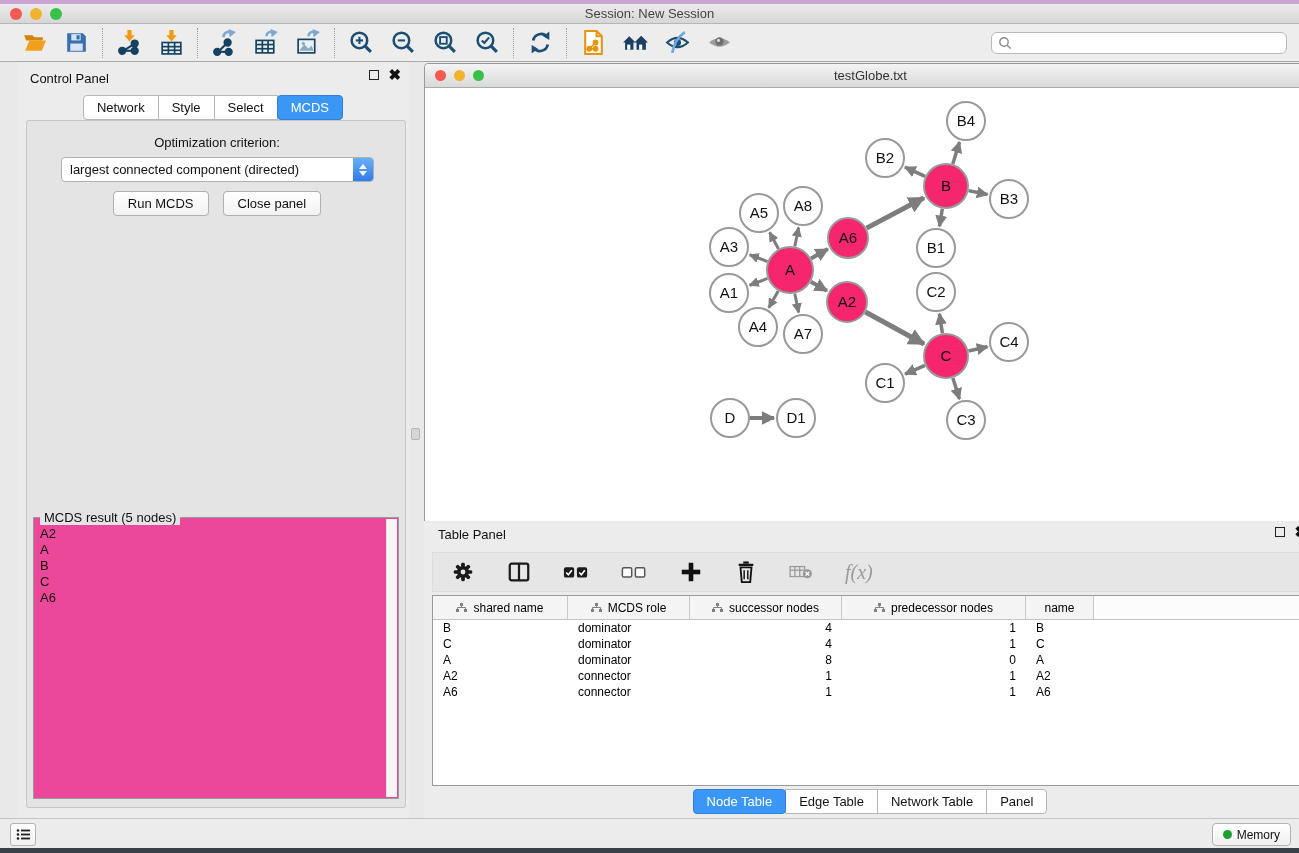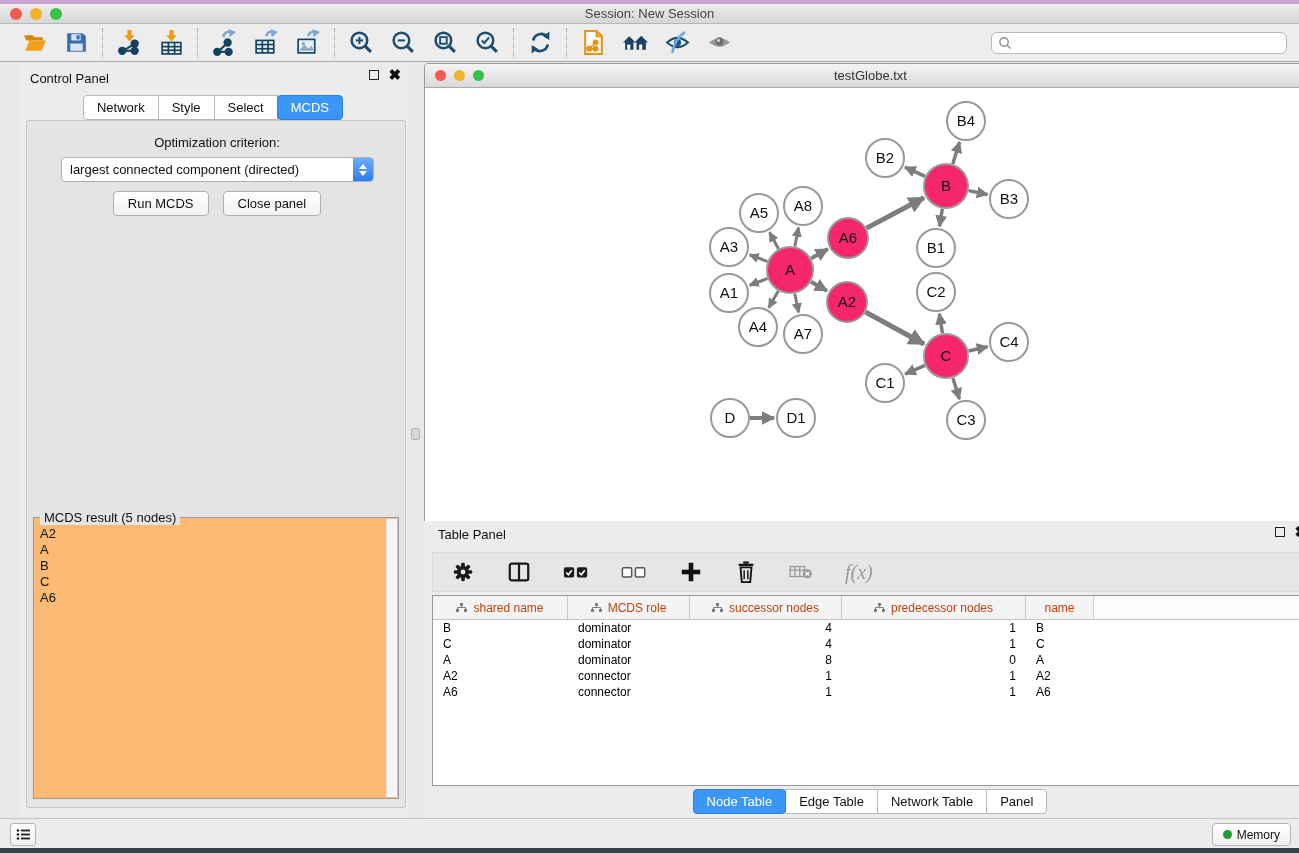--- a/index.html
+++ b/index.html
@@ -48,21 +48,21 @@
   #criterion-select { left:34px; top:36px; width:313px; height:25px; background:#fff;
     border:1px solid #b0b0b0; border-radius:4px; display:flex; align-items:center; }
   #criterion-select .val { flex:1; font-size:13px; padding-left:8px; color:#111; white-space:nowrap; overflow:hidden; }
   #criterion-select .stepper { width:20px; height:23px; border-radius:0 3px 3px 0;
     background:linear-gradient(#6aaef9,#2f7ced); display:flex; flex-direction:column; align-items:center; justify-content:center; gap:2px; }
   .chev-up { width:0; height:0; border-left:4px solid transparent; border-right:4px solid transparent; border-bottom:5px solid #fff; }
   .chev-down { width:0; height:0; border-left:4px solid transparent; border-right:4px solid transparent; border-top:5px solid #fff; }
   .push-btn { font-size:13px; color:#111; background:linear-gradient(#ffffff,#f2f2f2);
     border:1px solid #b0b0b0; border-radius:4px; padding:4px 14px; }
   #btn-row { left:0; top:70px; width:380px; display:flex; justify-content:center; gap:14px; }
-  #result-box { left:6px; top:396px; width:366px; height:282px; background:#fdba74; border:1px solid #9a9a9a; }
+  #result-box { left:6px; top:396px; width:366px; height:282px; background:#ec4899; border:1px solid #9a9a9a; }
   #result-legend { position:absolute; top:-8px; left:6px; background:#e4e4e4; padding:0 4px; font-size:13px; color:#111; }
   #result-list { position:absolute; left:6px; top:8px; right:14px; font-size:13px; color:#111; line-height:16px; }
   #result-scroll { position:absolute; right:1px; top:1px; bottom:1px; width:11px; background:#f5f5f5; border-left:1px solid #e3e3e3; }
 
   
   #v-divider { left:391px; top:0; width:15px; height:756px; background:#e9e9e9; }
   #v-grip { left:2px; top:366px; width:9px; height:12px; background:#d6d6d6; border:1px solid #b5b5b5; border-radius:2px; }
 
   
   #net-frame { left:406px; top:1px; width:893px; height:512px; background:#fff;
@@ -83,21 +83,21 @@
   #tp-title { left:14px; top:6px; font-size:13px; color:#111; }
   #tp-controls { right:10px; top:6px; display:flex; gap:9px; align-items:center; }
   #tp-toolbar { left:8px; top:31px; width:878px; height:40px; background:#e6e6e6;
     border:1px solid #dcdcdc; display:flex; align-items:center; gap:32px; padding-left:18px; }
   .tp-icon { display:flex; align-items:center; justify-content:center; }
   #fx-label { font-size:20px; font-style:italic; color:#9a9a9a; font-family:"Liberation Serif", serif; }
 
   #node-table { left:8px; top:74px; width:878px; height:191px; background:#fff; border:1px solid #9a9a9a; overflow:hidden; }
   #nt-header { display:flex; height:24px; background:#f4f4f4; border-bottom:1px solid #c4c4c4; }
   .nt-hcell { display:flex; align-items:center; justify-content:center; gap:6px; font-size:12px;
-    color:#c2410c; border-right:1px solid #c8c8c8; height:100%; }
+    color:#000000; border-right:1px solid #c8c8c8; height:100%; }
   .nt-hcell.filler { border-right:none; background:#fcfcfc; }
   .nt-row { display:flex; height:16px; align-items:center; font-size:12px; color:#000; }
   .nt-cell { padding:0 10px; overflow:hidden; white-space:nowrap; }
   .nt-cell.num { text-align:right; }
 
   #tp-tabs { left:0; top:268px; width:893px; display:flex; justify-content:center; }
 
   
   #statusbar { left:0; top:818px; width:1299px; height:30px; background:#ececec; border-top:1px solid #c4c4c4; }
   #sb-left-btn { left:10px; top:4px; width:26px; height:23px; background:linear-gradient(#fff,#f0f0f0);

